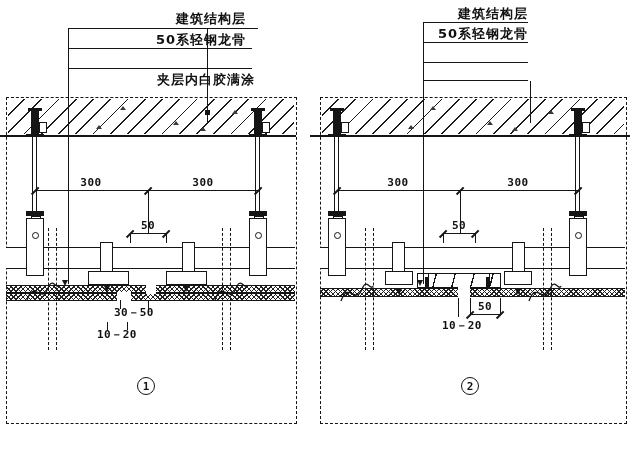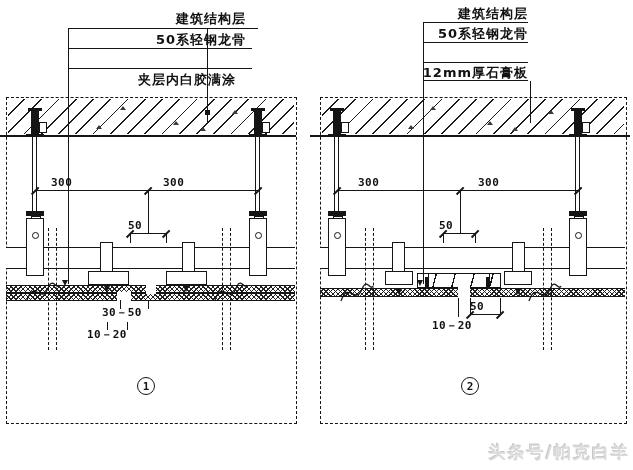--- a/index.html
+++ b/index.html
@@ -14,21 +14,21 @@
   .slab{position:absolute;background-image:repeating-linear-gradient(135deg,transparent 0 11px,#1a1a1a 11px 12.2px);}
   .band{position:absolute;border-top:1.5px solid #151515;border-bottom:1.5px solid #151515;background:#fff;}
   .part{position:absolute;border:1.5px solid #151515;background:#fff;box-sizing:border-box;}
   .xhatch{position:absolute;border-top:1.3px solid #151515;border-bottom:1.3px solid #151515;box-sizing:content-box;
           background-image:repeating-linear-gradient(45deg,#222 0 1px,transparent 1px 3.4px),
                            repeating-linear-gradient(-45deg,#222 0 1px,transparent 1px 3.4px);}
   .gap{position:absolute;background:#fff;}
   .wood{position:absolute;border:1.5px solid #151515;background:#fff;box-sizing:border-box;
         background-image:repeating-linear-gradient(105deg,transparent 0 17px,#151515 17px 18.3px);}
   .tick{position:absolute;width:10px;height:1.6px;background:#151515;transform:rotate(-45deg);}
-  .lbl{position:absolute;font:700 11px "DejaVu Sans Mono",monospace;text-align:left;letter-spacing:.5px;color:#111;}
+  .lbl{position:absolute;font:700 11px "DejaVu Sans Mono",monospace;text-align:center;letter-spacing:.5px;color:#111;}
   .callout{position:absolute;font:700 13px "DejaVu Sans",sans-serif;text-align:right;white-space:nowrap;letter-spacing:1px;color:#111;}
   .fig{position:absolute;width:16px;height:16px;border:1.7px solid #151515;border-radius:50%;
        display:flex;align-items:center;justify-content:center;font:700 11px "DejaVu Sans Mono",monospace;}
   .tri{position:absolute;width:0;height:0;border-left:3px solid transparent;border-right:3px solid transparent;border-top:6px solid #151515;}
   .tric{position:absolute;width:0;height:0;border-left:3px solid transparent;border-right:3px solid transparent;border-bottom:4px solid #3a3a3a;}
   .dot{position:absolute;width:5px;height:5px;background:#151515;}
   .nut{position:absolute;background:#151515;}
   .rod{position:absolute;width:3px;border-left:1.3px solid #151515;border-right:1.3px solid #151515;box-sizing:content-box;}
   .hook{position:absolute;border:1.2px solid #151515;background:#fff;}
   .hole{position:absolute;border:1.3px solid #151515;border-radius:50%;background:#fff;box-sizing:border-box;}
@@ -93,21 +93,21 @@
 
   <div class="hl" style="left:68px;top:28px;width:190px;"></div>
   <div class="hl" style="left:68px;top:48px;width:184px;"></div>
   <div class="hl" style="left:68px;top:68px;width:184px;"></div>
   <div class="vl" style="left:68px;top:28px;height:256px;"></div>
   <div class="tri" style="left:62px;top:280px;"></div>
   <div class="vl" style="left:207px;top:29px;height:93px;"></div>
   <div class="dot" style="left:204.5px;top:110px;"></div>
   <div class="callout" style="left:86px;top:10px;width:160px;">建筑结构层</div>
   <div class="callout" style="left:86px;top:31px;width:160px;">50系轻钢龙骨</div>
-  <div class="callout" style="left:76px;top:71px;width:160px;">夹层内白胶满涂</div>
+  <div class="callout" style="left:95px;top:71px;width:160px;">夹层内白胶满涂</div>
 
   <div class="hl" style="left:35px;top:190px;width:223px;"></div>
   <div class="tick" style="left:30px;top:190px;"></div>
   <div class="tick" style="left:143px;top:190px;"></div>
   <div class="tick" style="left:253px;top:190px;"></div>
   <div class="vl" style="left:148px;top:190px;height:43px;"></div>
   <div class="lbl" style="left:51px;top:176px;width:80px;">300</div>
   <div class="lbl" style="left:163px;top:176px;width:80px;">300</div>
 
   <div class="hl" style="left:130px;top:233px;width:36px;"></div>
@@ -191,21 +191,20 @@
 
   <div class="hl" style="left:423px;top:22px;width:105px;"></div>
   <div class="hl" style="left:423px;top:42px;width:105px;"></div>
   <div class="hl" style="left:423px;top:62px;width:105px;"></div>
   <div class="hl" style="left:423px;top:80px;width:105px;"></div>
   <div class="vl" style="left:423px;top:22px;height:262px;"></div>
   <div class="tri" style="left:417px;top:280px;"></div>
   <div class="vl" style="left:530px;top:81px;height:42px;"></div>
   <div class="callout" style="left:408px;top:5px;width:120px;">建筑结构层</div>
   <div class="callout" style="left:408px;top:25px;width:120px;">50系轻钢龙骨</div>
-  <div class="callout" style="left:408px;top:64px;width:120px;">12mm厚石膏板</div>
 
   <div class="hl" style="left:337px;top:190px;width:241px;"></div>
   <div class="tick" style="left:332px;top:190px;"></div>
   <div class="tick" style="left:455px;top:190px;"></div>
   <div class="tick" style="left:573px;top:190px;"></div>
   <div class="vl" style="left:460px;top:190px;height:43px;"></div>
   <div class="lbl" style="left:358px;top:176px;width:80px;">300</div>
   <div class="lbl" style="left:478px;top:176px;width:80px;">300</div>
 
   <div class="hl" style="left:443px;top:233px;width:32px;"></div>
@@ -228,14 +227,13 @@
     <path d="M1 19 C 9 -3, 15 26, 23 5 C 27 -3, 31 9, 33 4" fill="none" stroke="#151515" stroke-width="1.3"></path>
   </svg>
   <svg style="left:528px;top:282px;" width="34" height="22" viewBox="0 0 34 22">
     <path d="M1 19 C 9 -3, 15 26, 23 5 C 27 -3, 31 9, 33 4" fill="none" stroke="#151515" stroke-width="1.3"></path>
   </svg>
   <div class="tri" style="left:396px;top:289px;"></div>
   <div class="tri" style="left:515px;top:289px;"></div>
 
   <div class="fig" style="left:461px;top:377px;">2</div>
 
-  <div class="wm" style="left:440px;top:441px;width:190px;text-align:right;">头条号/帕克白羊</div>
 </div>
 
 </body></html>

